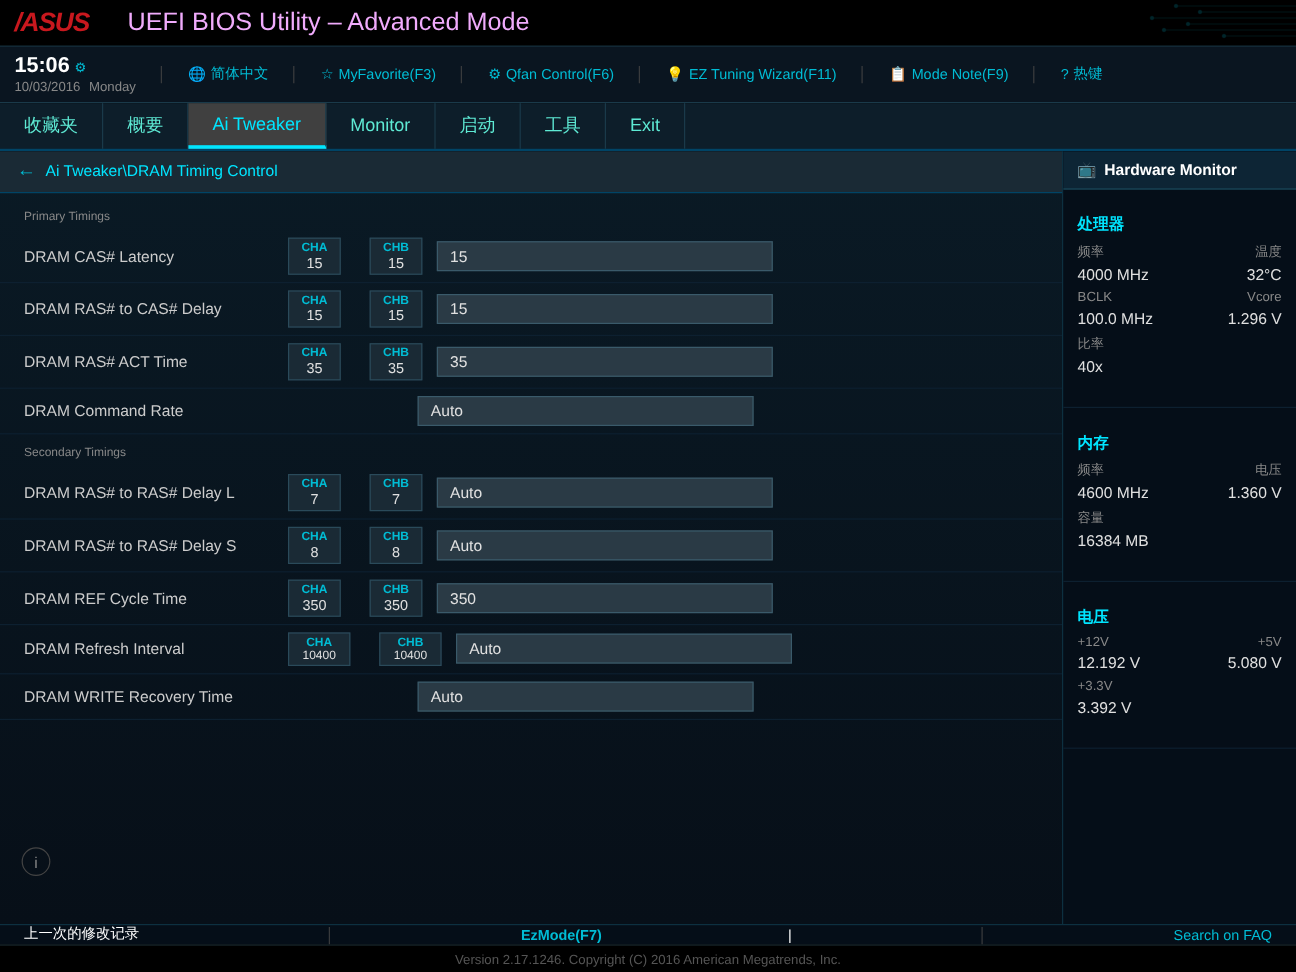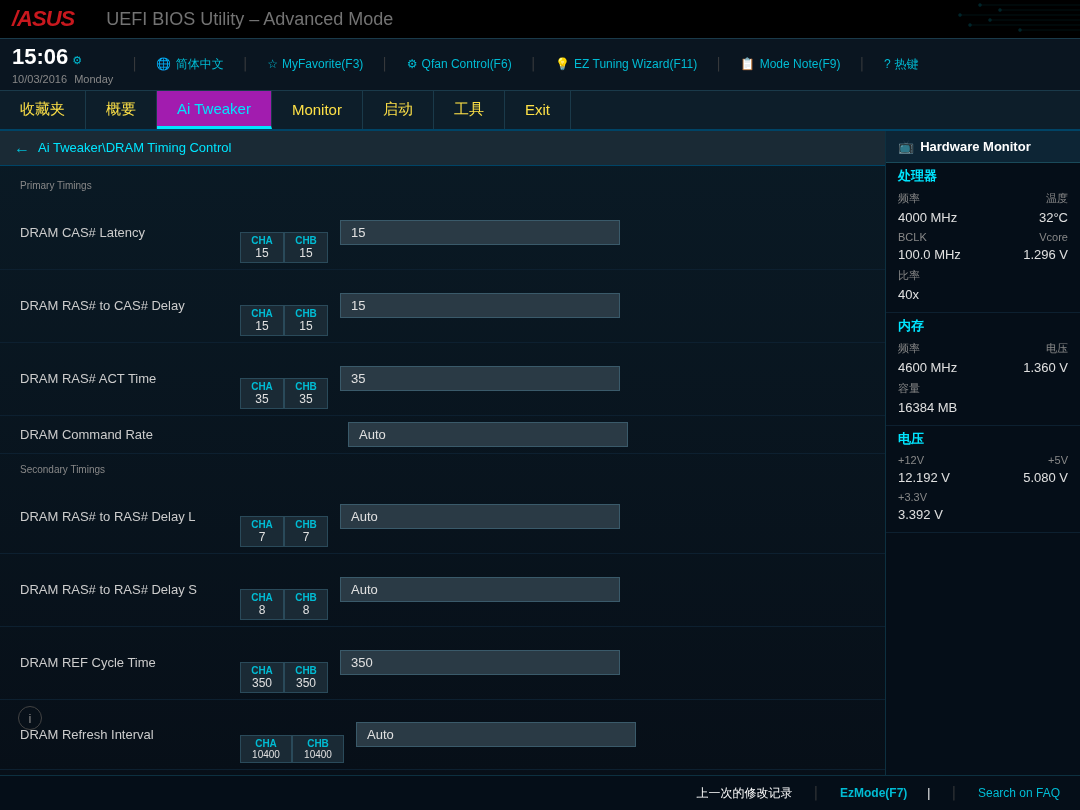--- a/index.html
+++ b/index.html
@@ -23,42 +23,42 @@
     }
     #asus-logo {
       color: #c8181e;
       font-weight: 900;
       font-size: 22px;
       font-style: italic;
       letter-spacing: -1px;
       margin-right: 8px;
     }
     #bios-title {
-      color: #737373;
-      font-size: 18px;
+      color: #f0abfc;
+      font-size: 21px;
       flex: 1;
     }
 
     
     #toolbar {
       background: #0a1520;
       padding: 4px 12px;
       display: flex;
       align-items: center;
       gap: 18px;
       border-bottom: 1px solid #1a3a4a;
       font-size: 12px;
     }
     #datetime {
       color: #e0e0e0;
       font-size: 11px;
       line-height: 1.3;
     }
     #datetime .time {
-      font-size: 22px;
+      font-size: 18px;
       font-weight: bold;
       color: #fff;
     }
     .toolbar-item {
       color: #00bcd4;
       cursor: pointer;
       display: flex;
       align-items: center;
       gap: 4px;
       font-size: 12px;
@@ -71,29 +71,29 @@
       background: #0d1e2a;
       display: flex;
       align-items: stretch;
       border-bottom: 2px solid #004466;
       height: 40px;
     }
     .nav-item {
       padding: 0 20px;
       display: flex;
       align-items: center;
-      color: #fde047;
+      color: #5eead4;
       font-size: 15px;
       cursor: pointer;
       border-right: 1px solid #1a3a4a;
     }
     .nav-item.active {
       color: #00e5ff;
       border-bottom: 3px solid #00e5ff;
-      background: #a21caf;
+      background: #404040;
     }
 
     
     #layout {
       display: flex;
       height: calc(810px - 38px - 36px - 40px - 26px - 26px);
     }
 
     
     #content {
@@ -137,23 +137,22 @@
 
     .setting-label {
       color: #ccc;
       font-size: 13px;
       width: 220px;
       flex-shrink: 0;
     }
 
     .channel-values {
       display: flex;
-      gap: 0;
+      gap: 24px;
       margin-right: 12px;
-      margin-top: 29px;
     }
     .channel-box {
       background: #1a2a35;
       border: 1px solid #2a4a5a;
       text-align: center;
       min-width: 44px;
       padding: 2px 4px;
       font-size: 11px;
     }
     .channel-box .ch-label {
@@ -191,21 +190,21 @@
       color: #fff;
       font-size: 13px;
       font-weight: bold;
       border-bottom: 1px solid #1a4a5a;
       display: flex;
       align-items: center;
       gap: 6px;
     }
 
     .hw-section {
-      padding: 4px 12px;
+      padding: 20px 12px;
       border-bottom: 1px solid #0d2030;
     }
     .hw-section-title {
       color: #00e5ff;
       font-size: 13px;
       font-weight: bold;
       margin-bottom: 6px;
     }
     .hw-row {
       display: flex;
@@ -218,24 +217,24 @@
     }
     .hw-big {
       color: #e0e0e0;
       font-size: 13px;
       margin-bottom: 2px;
     }
 
     
     #bottom-bar {
       background: #050e18;
-      height: 36px;
-      display: flex;
-      align-items: center;
-      justify-content: flex-end;
+      height: 17px;
+      display: flex;
+      align-items: center;
+      justify-content: space-between;
       padding: 0 20px;
       border-top: 1px solid #0d3040;
       gap: 20px;
       font-size: 12px;
     }
     .bottom-sep { color: #444; }
 
     #footer {
       background: #000;
       height: 26px;

